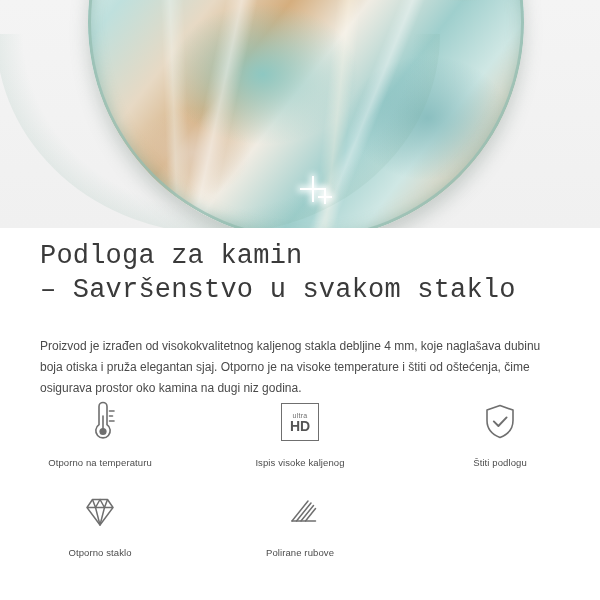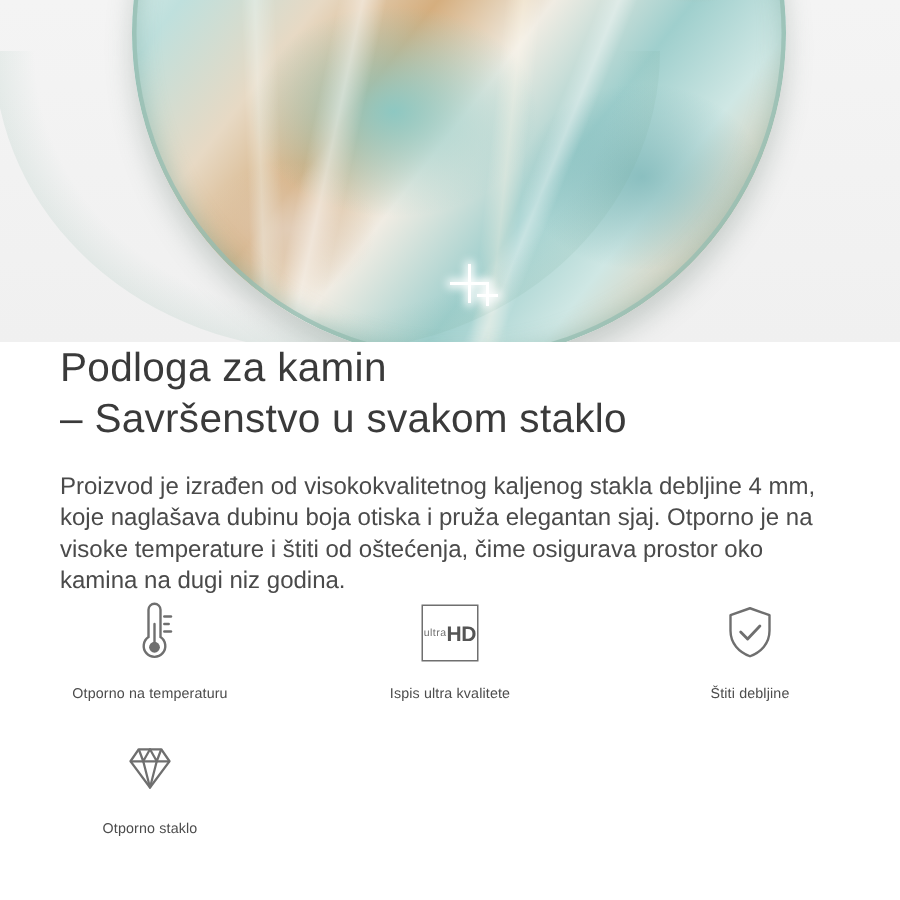--- a/index.html
+++ b/index.html
@@ -123,33 +123,33 @@
 
   
   .content {
     position: absolute;
     left: 0;
     top: 228px;
     width: 600px;
   }
   .headline {
     margin: 0;
-    padding: 0 40px;
-    font-family: Liberation Sans, sans-serif;
+    padding: 11px 40px;
+    font-family: Liberation Mono, monospace;
     font-weight: 400;
     font-size: 27px;
     line-height: 34px;
     color: #3a3a3a;
     letter-spacing: .2px;
   }
   .headline .l2 { display: block; }
   .body-copy {
     margin: 18px 0 0 0;
     padding: 0 40px;
-    font-size: 16px;
+    font-size: 12px;
     line-height: 21px;
     color: #4a4a4a;
     max-width: 540px;
   }
 
   
   .features {
     position: absolute;
     left: 0;
     top: 396px;
@@ -175,21 +175,21 @@
     margin-top: 9px;
     font-size: 9.5px;
     color: #4c4c4c;
     letter-spacing: .1px;
   }
   .hd-box {
     width: 36px;
     height: 36px;
     border: 1.6px solid #6f6f6f;
     display: flex;
-    flex-direction: row;
+    flex-direction: column;
     align-items: center;
     justify-content: center;
     line-height: 1;
   }
   .hd-box .u {
     font-size: 7px;
     color: #6f6f6f;
     letter-spacing: .3px;
   }
   .hd-box .hd {
@@ -241,41 +241,53 @@
       <div class="feature-label">Otporno na temperaturu</div>
     </div>
 
     <div class="feature">
       <div class="feature-icon">
         <div class="hd-box">
           <span class="u">ultra</span>
           <span class="hd">HD</span>
         </div>
       </div>
-      <div class="feature-label">Ispis ultra kvalitete</div>
+      <div class="feature-label">Ispis visoke kaljenog</div>
     </div>
 
     <div class="feature">
       <div class="feature-icon">
         <svg width="40" height="44" viewBox="0 0 40 44" fill="none" stroke="#6f6f6f" stroke-width="1.6" stroke-linejoin="round">
           <path d="M20 5.5l13 4.6v10.4c0 8.4-5.6 14.2-13 17-7.4-2.8-13-8.6-13-17V10.1L20 5.5z"></path>
           <path d="M13.8 21.4l4.6 4.6 8.2-8.6" stroke-linecap="round" stroke-width="1.9"></path>
         </svg>
       </div>
-      <div class="feature-label">Štiti debljine</div>
+      <div class="feature-label">Štiti podlogu</div>
     </div>
 
     <div class="feature">
       <div class="feature-icon">
         <svg width="44" height="40" viewBox="0 0 44 40" fill="none" stroke="#6f6f6f" stroke-width="1.5" stroke-linejoin="round">
           <path d="M9 15.5L14.5 7.5h15L35 15.5 22 33 9 15.5z"></path>
           <path d="M9 15.5h26"></path>
           <path d="M14.5 7.5l3 8 4.5-8 4.5 8 3-8"></path>
           <path d="M17.5 15.5L22 33l4.5-17.5"></path>
         </svg>
       </div>
       <div class="feature-label">Otporno staklo</div>
     </div>
 
+    <div class="feature">
+      <div class="feature-icon">
+        <svg width="44" height="40" viewBox="0 0 44 40" fill="none" stroke="#6f6f6f" stroke-width="1.5" stroke-linecap="round">
+          <path d="M14 29L30 9"></path>
+          <path d="M18.5 29L33 11"></path>
+          <path d="M23 29L35.5 13.5"></path>
+          <path d="M27.5 29L37.5 16.5"></path>
+          <path d="M14 29h23.5"></path>
+        </svg>
+      </div>
+      <div class="feature-label">Polirane rubove</div>
+    </div>
 
 
   </div>
 </div>
 
 </body></html>

